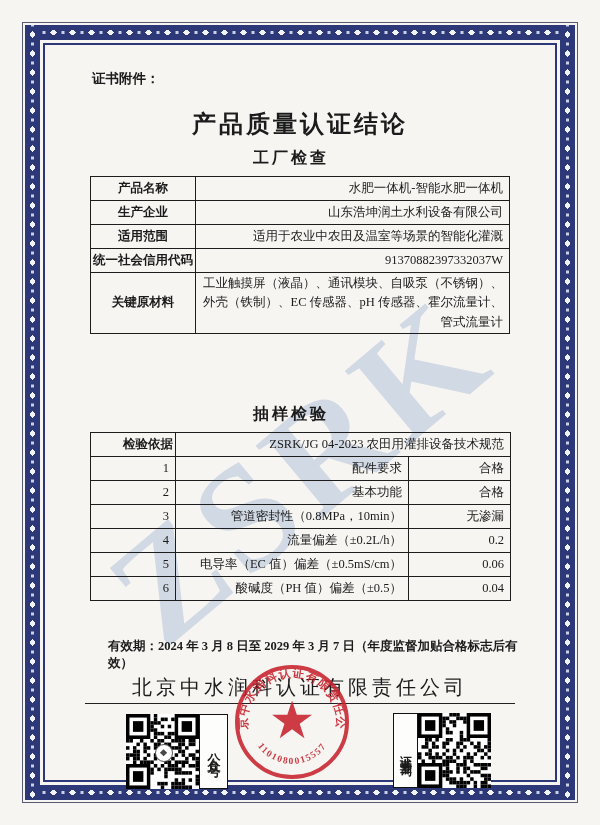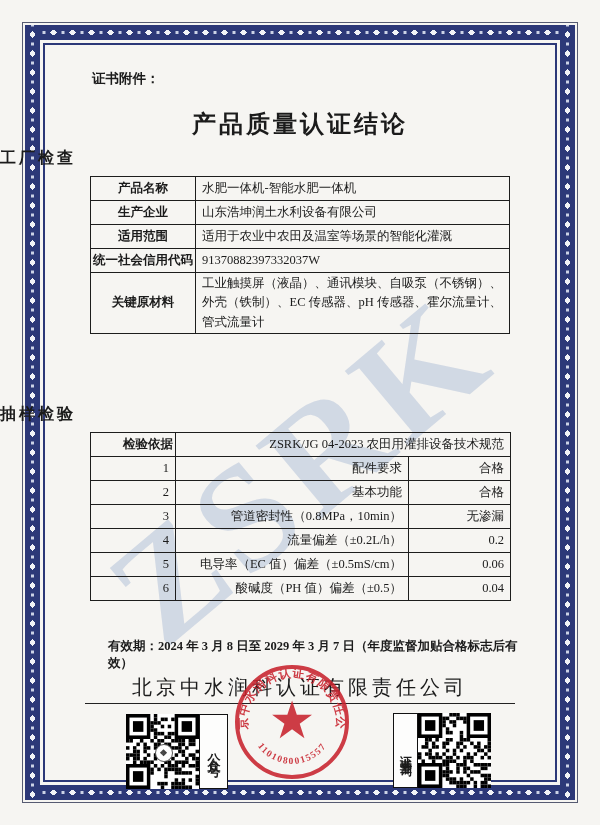--- a/index.html
+++ b/index.html
@@ -38,37 +38,37 @@
     text-align:center;font-weight:bold;font-size:150px;line-height:170px;
     letter-spacing:8px;color:rgba(150,170,205,0.38);
     transform:rotate(-40deg);transform-origin:50% 50%;
     z-index:1;pointer-events:none;user-select:none;
   }
 
   
   .attach{position:absolute;left:92px;top:70px;font-size:13.5px;font-weight:bold;z-index:2;}
   .doc-title{position:absolute;left:0;top:108px;width:600px;text-align:center;
     font-size:24px;font-weight:bold;letter-spacing:3px;z-index:2;}
-  .sec-head{position:absolute;left:0;width:582px;
+  .sec-head{position:absolute;left:0;width:582px;text-align:center;
     font-size:16px;font-weight:bold;letter-spacing:3px;z-index:2;}
   .sec-head.factory{top:148px;}
   .sec-head.sampling{top:404px;}
 
   table.cert{
     position:absolute;left:90px;width:420px;border-collapse:collapse;z-index:2;
     font-size:12.5px;table-layout:fixed;background:transparent;
   }
   table.cert th,table.cert td{
     border:1.4px solid #1d1d1d;padding:1px 6px;vertical-align:middle;
     font-weight:normal;line-height:1.55;
   }
   table.cert th{text-align:center;font-weight:600;padding:1px 2px;}
   table.t1{top:176px;}
   table.t1 th{width:100px;}
-  table.t1 td{text-align:left;}
+  table.t1 td{text-align:right;}
   table.t1 tr.single th,table.t1 tr.single td{height:21px;}
   table.t1 tr.double th,table.t1 tr.double td{height:45px;}
   table.t2{top:432px;}
   table.t2 th,table.t2 td{height:21px;text-align:right;}
   .validity{position:absolute;left:108px;top:638px;width:420px;
     font-size:12.5px;font-weight:bold;z-index:2;}
   .issuer{position:absolute;left:0;top:674px;width:600px;text-align:center;
     font-size:20px;letter-spacing:4px;font-weight:500;z-index:2;}
   .rule{position:absolute;left:85px;right:85px;top:703px;border-top:1.6px solid #222;z-index:2;}
 

